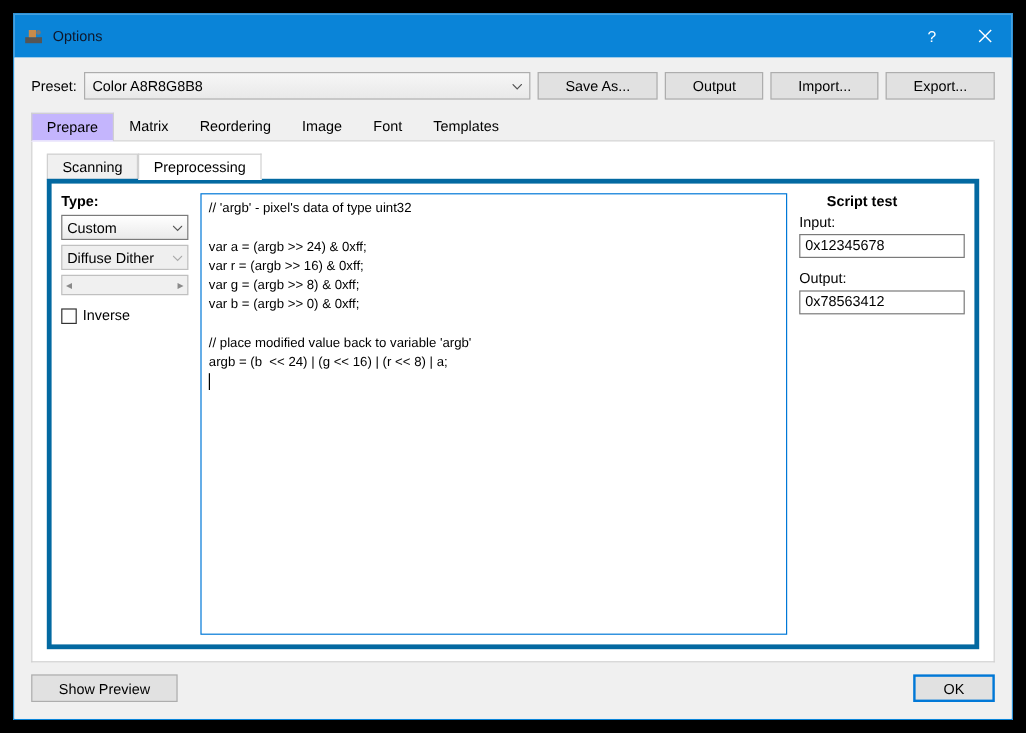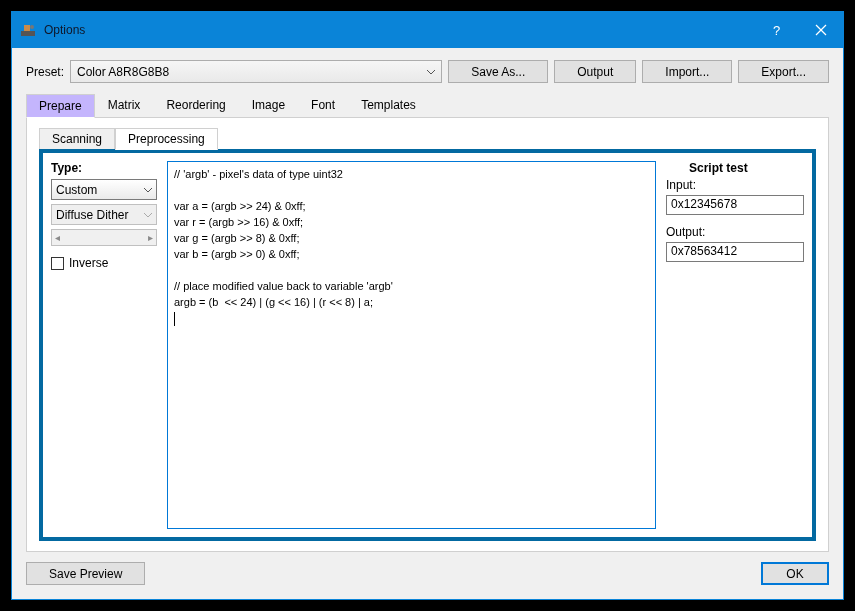--- a/index.html
+++ b/index.html
@@ -143,18 +143,18 @@
             <div style="height:4px"></div>
             <div>Output:</div>
             <div class="txtbox">
                 <span>0x78563412</span>
               </div>
           </div>
         </div>
       </div>
 
       <div class="footer">
-        <div class="btn">Save Preview</div>
+        <div class="btn">Show Preview</div>
         <div class="btn primary" style="min-width:68px">OK</div>
       </div>
     </div>
   </div>
 </div>
 
 </body></html>

